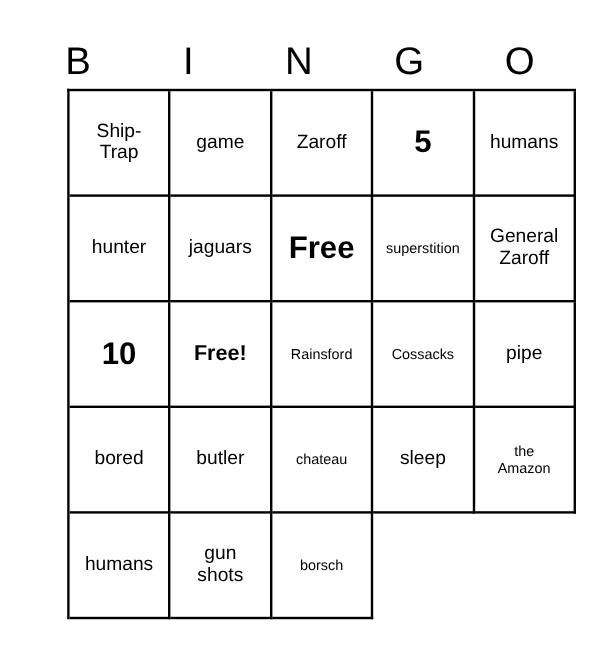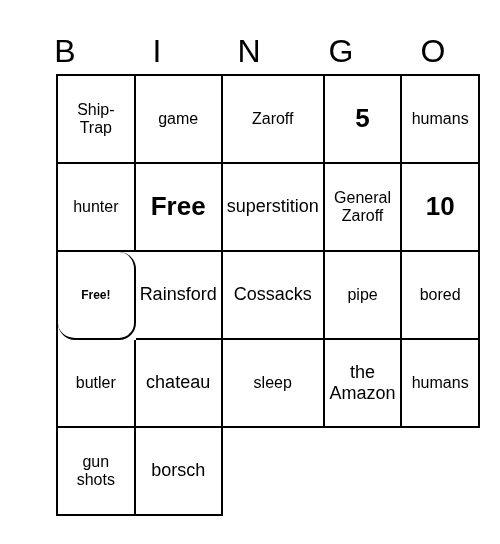--- a/index.html
+++ b/index.html
@@ -55,31 +55,30 @@
       padding: 6px 4px;
       font-size: 16px;
     }
 
     .cell.large-text {
       font-size: 26px;
       font-weight: bold;
     }
 
     .cell.small-text {
-      font-size: 18px;
+      font-size: 12px;
     }
 
     .cell.medium-text {
       font-size: 16px;
     }
 
     .cell.free {
-      font-size: 12px;
+      font-size: 18px;
       font-weight: bold;
-      border-radius: 17px;
     }
   </style>
 </head>
 <body>
 
 <div class="bingo-card">
   <div class="bingo-header">
 
   <div class="header-cell">B</div>
       <div class="header-cell">I</div>
@@ -88,20 +87,21 @@
       <div class="header-cell">O</div>
     </div>
   <div class="bingo-grid">
 
   <div class="cell medium-text">Ship-<br>Trap</div>
       <div class="cell medium-text">game</div>
       <div class="cell medium-text">Zaroff</div>
       <div class="cell large-text">5</div>
       <div class="cell medium-text">humans</div>
       <div class="cell medium-text">hunter</div>
+      <div class="cell medium-text">jaguars</div>
       <div class="cell large-text">Free</div>
       <div class="cell small-text">superstition</div>
       <div class="cell medium-text">General<br>Zaroff</div>
       <div class="cell large-text">10</div>
       <div class="cell free">Free!</div>
       <div class="cell small-text">Rainsford</div>
       <div class="cell small-text">Cossacks</div>
       <div class="cell medium-text">pipe</div>
       <div class="cell medium-text">bored</div>
       <div class="cell medium-text">butler</div>

